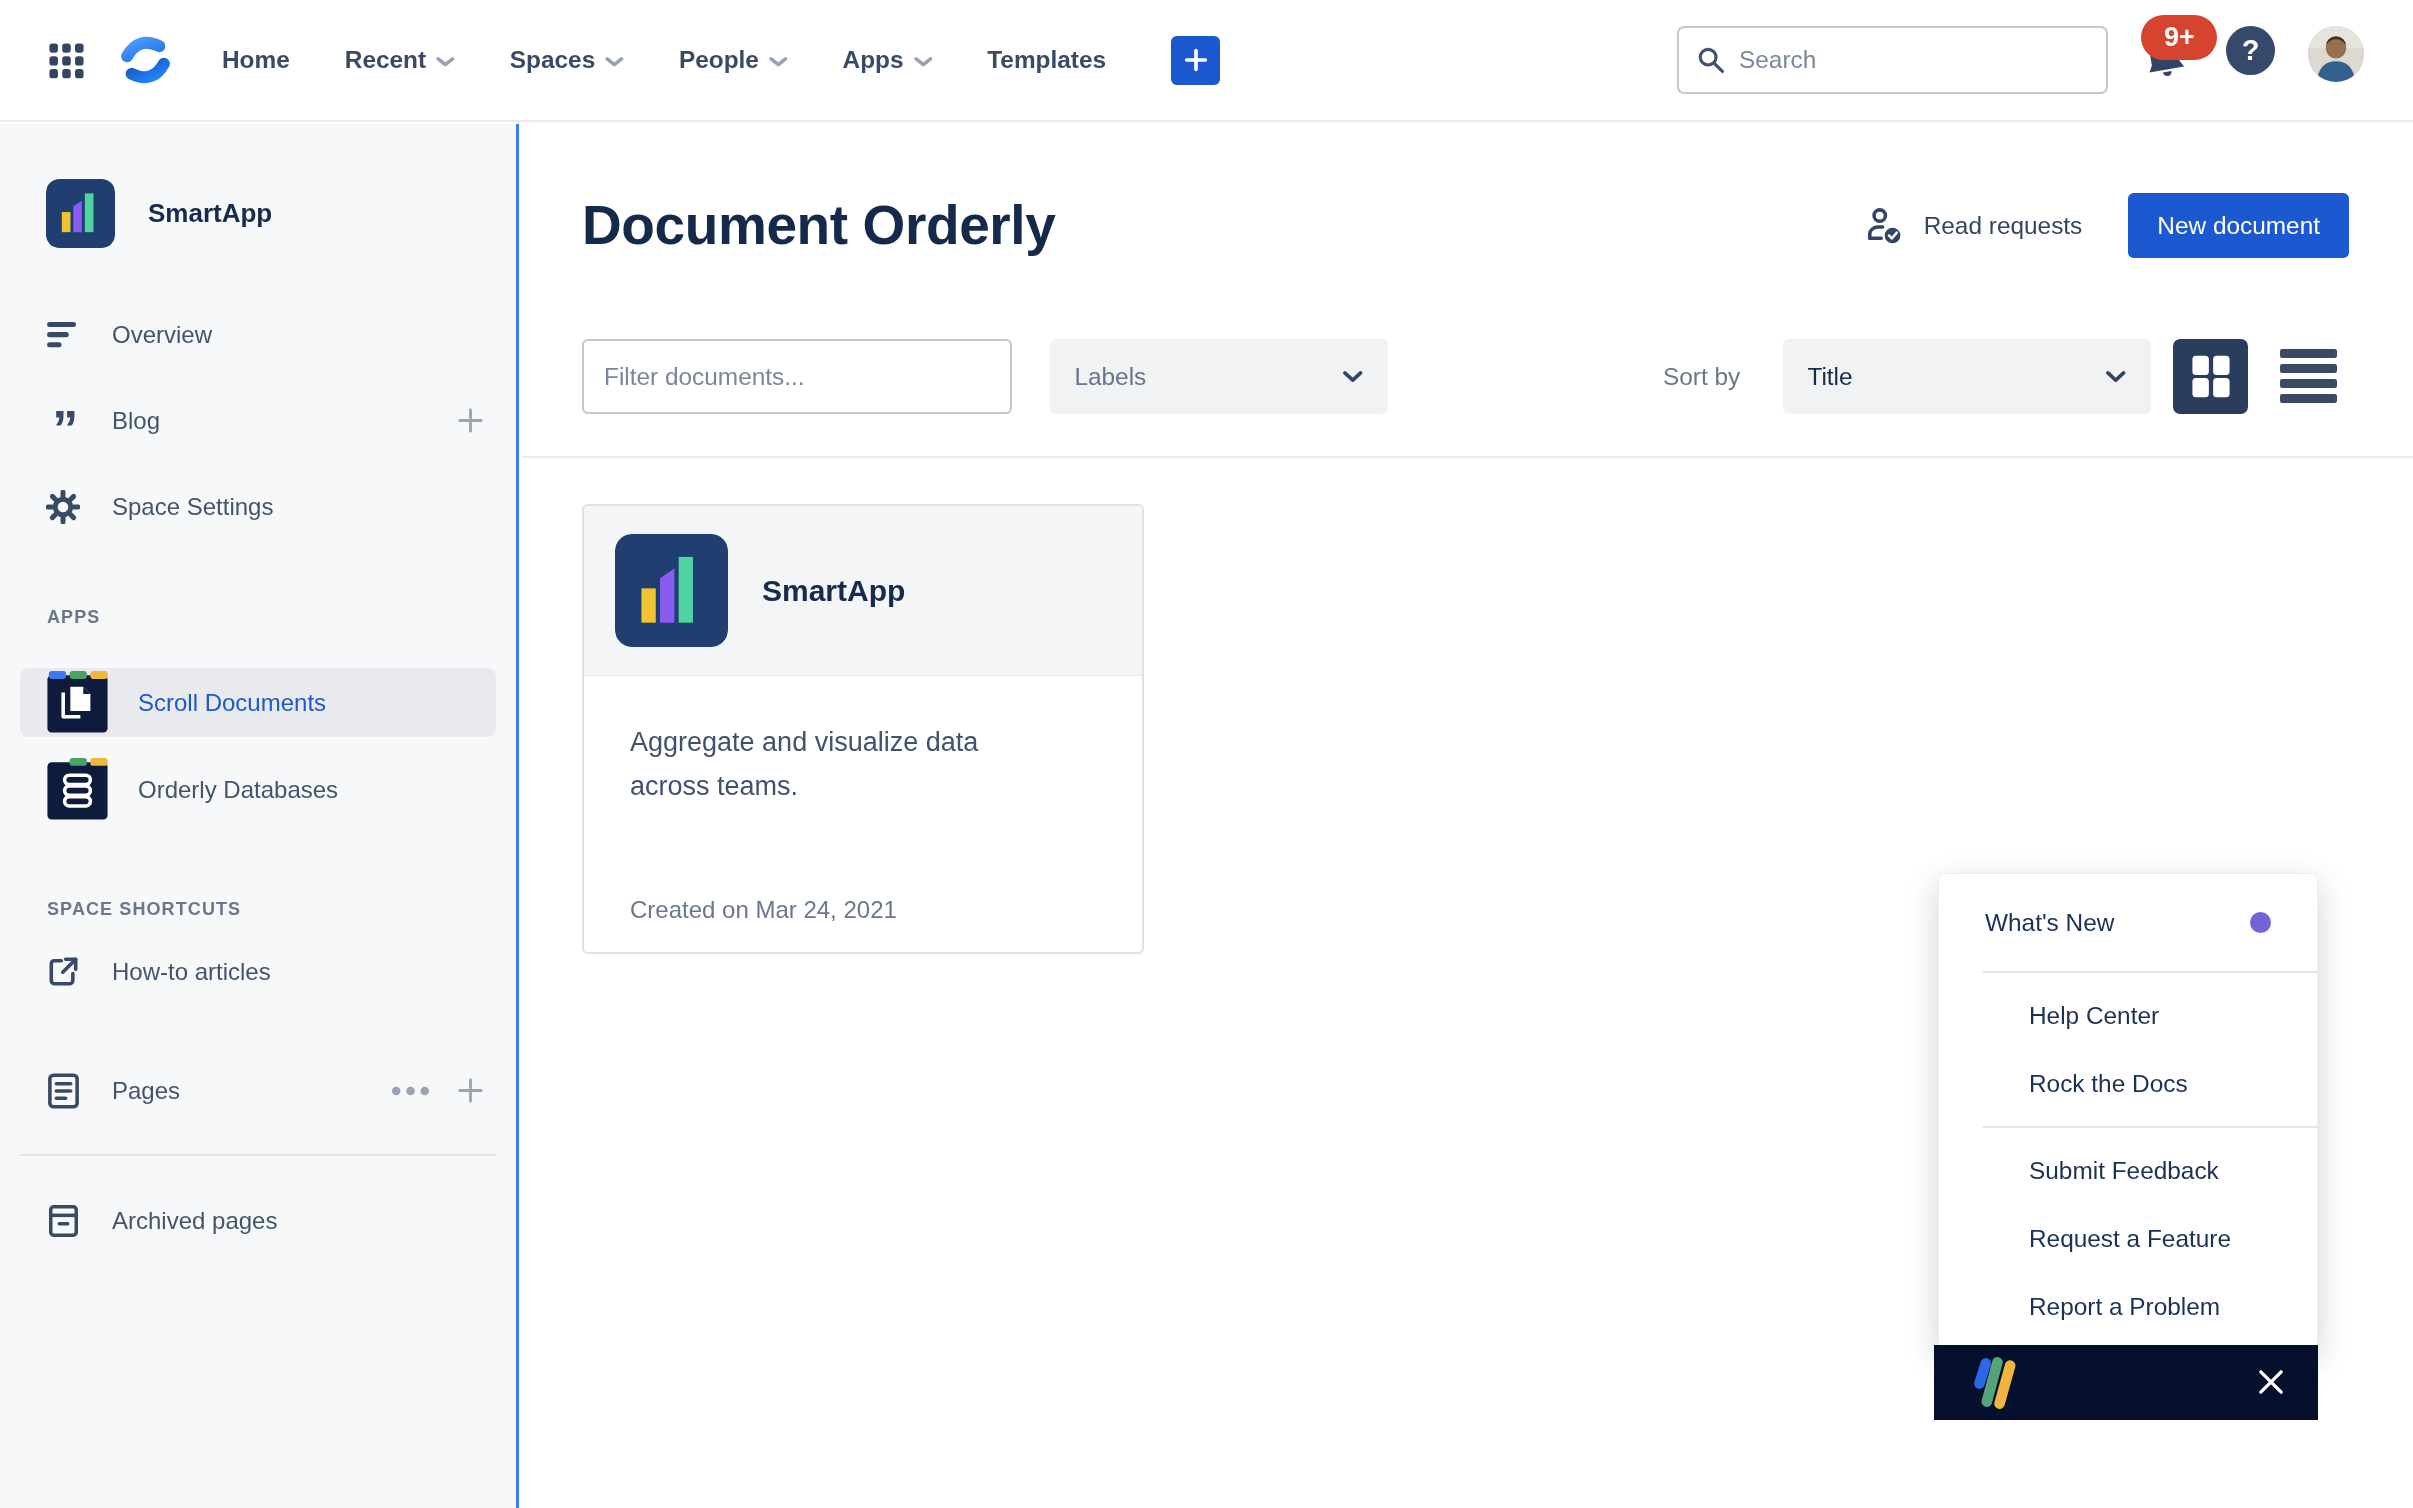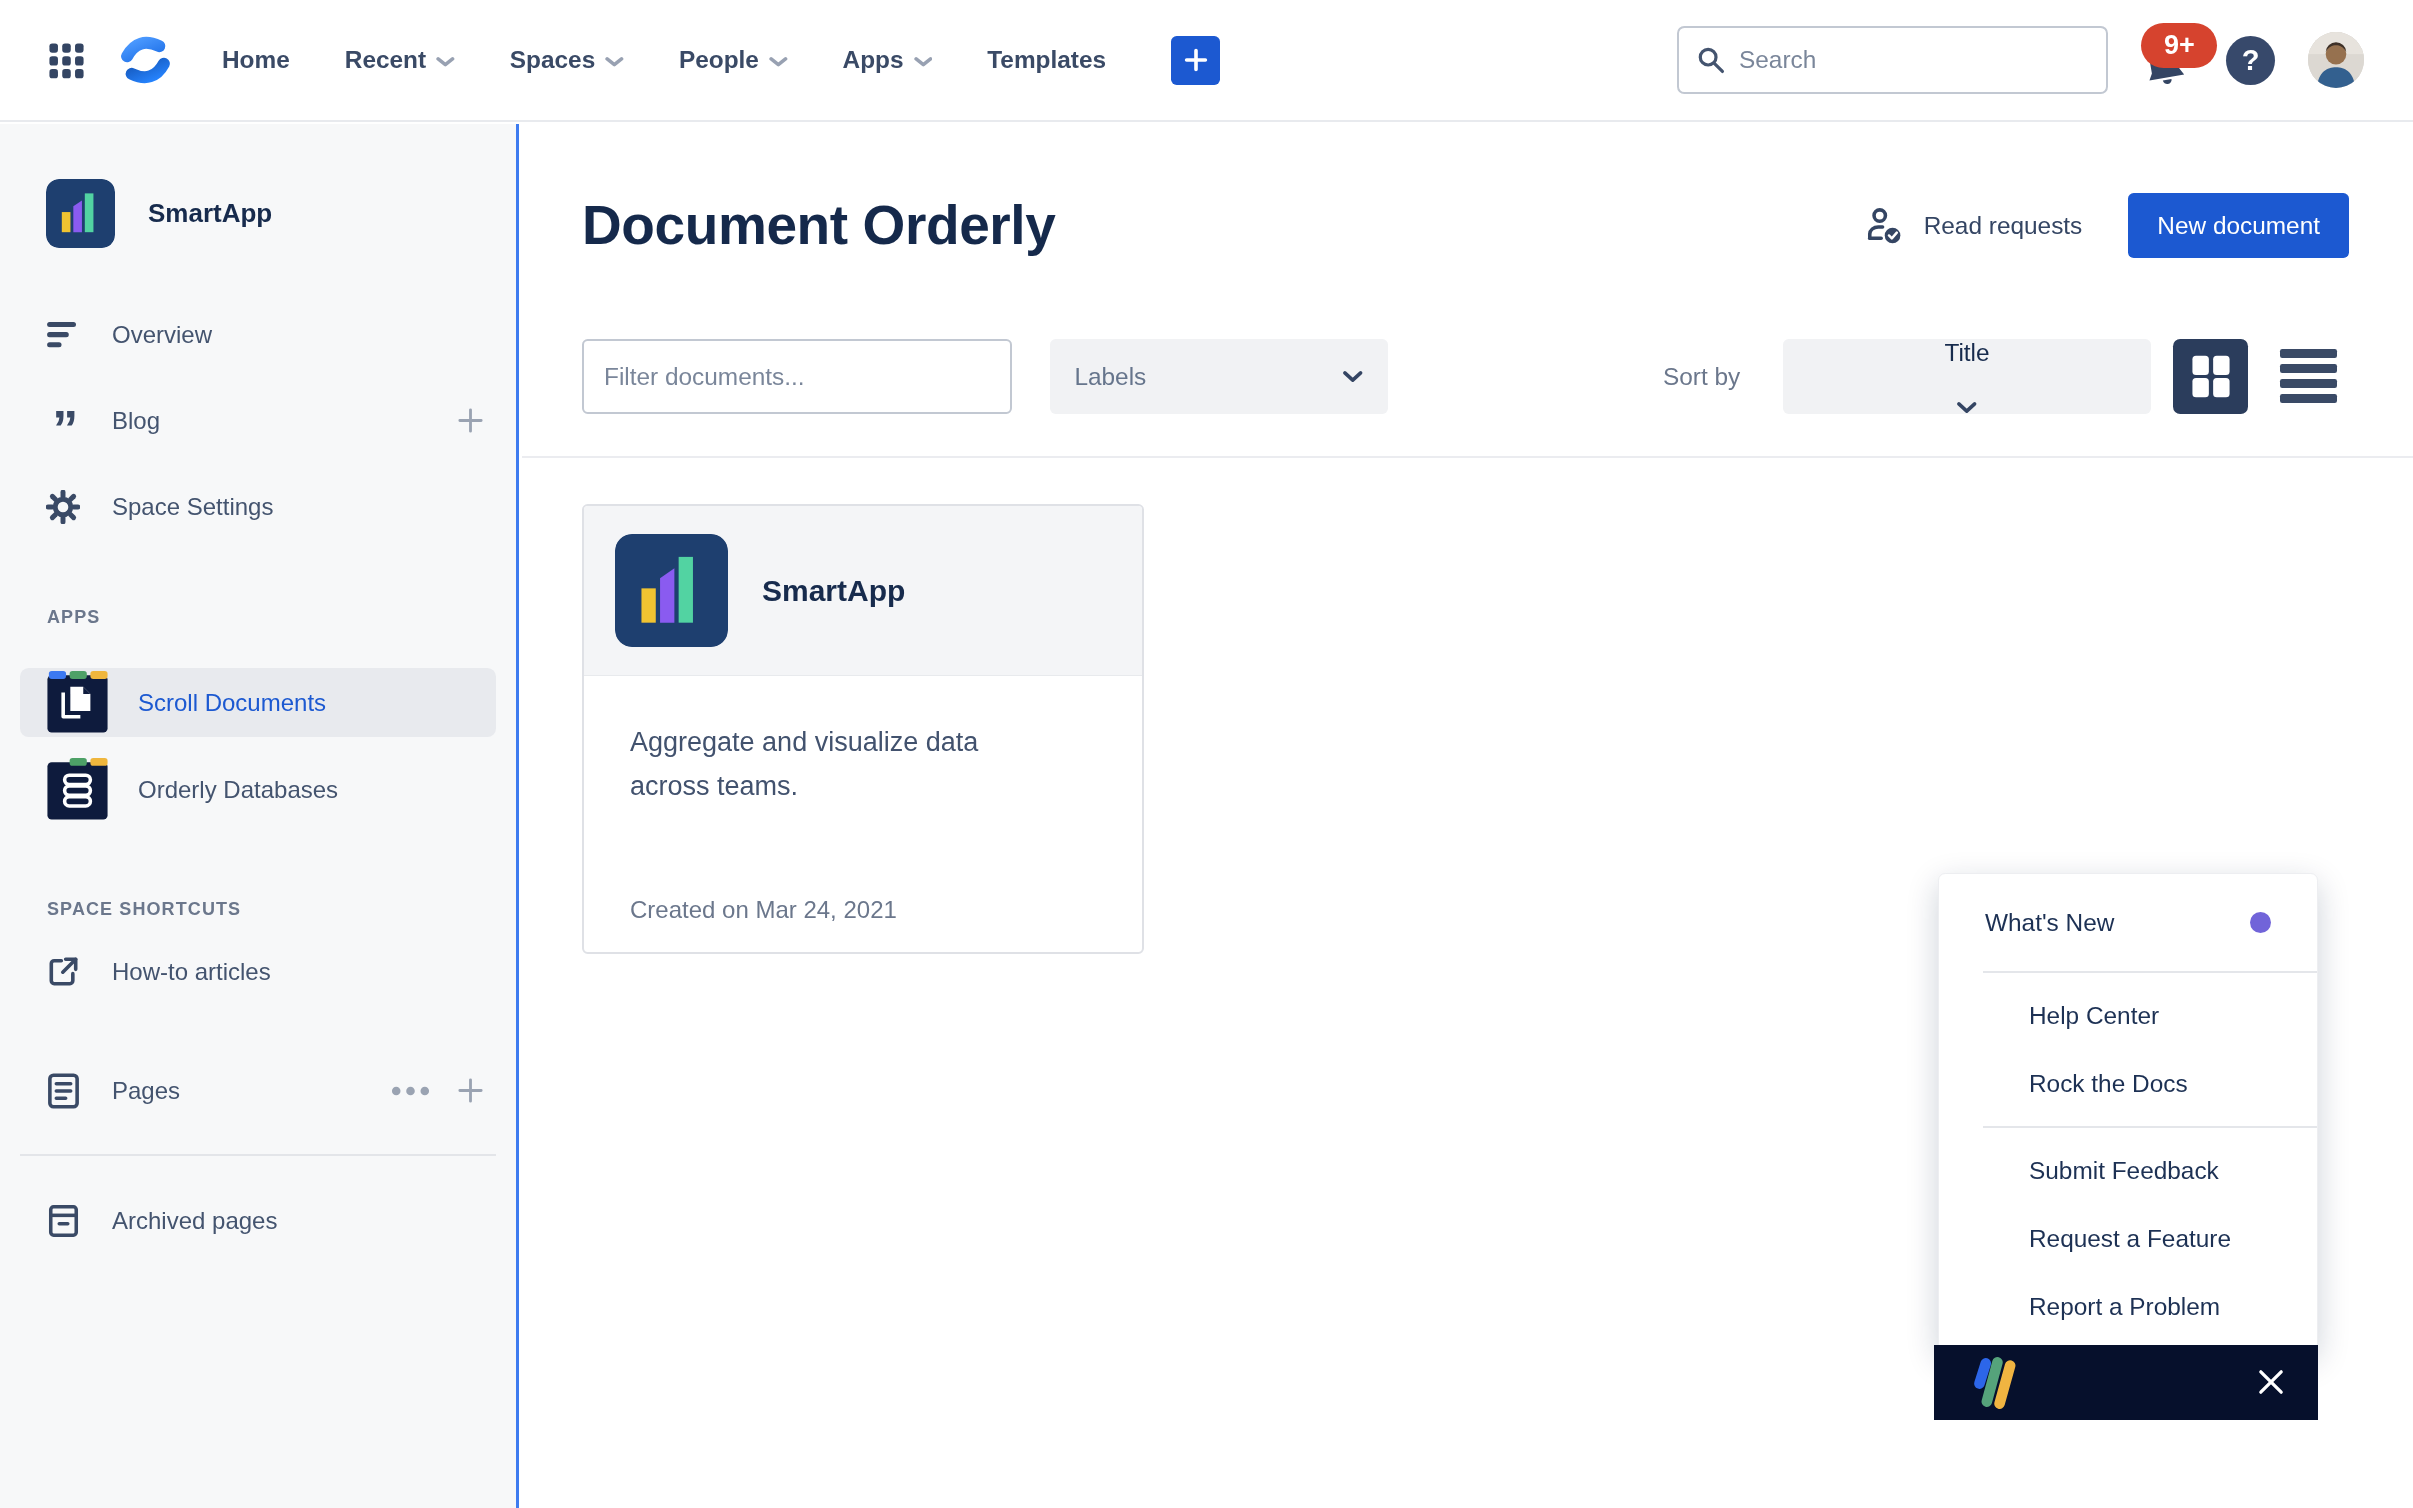--- a/index.html
+++ b/index.html
@@ -21,21 +21,21 @@
   .top-nav { display:flex; align-items:center; margin-left:47px; }
   .top-nav-item {
     display:flex; align-items:center; gap:10px; margin-right:55px;
     font-size:24.4px; font-weight:600; color:#3A4A66; cursor:pointer; white-space:nowrap;text-align:center;
   }
   .nav-chevron { width:18.7px; height:11.5px; margin-top:4.3px; }
   .create-btn {
     width:49px; height:49px; border-radius:5.7px; background:#1C59D1; border:none;
     display:flex; align-items:center; justify-content:center; margin-left:10px; cursor:pointer;
   }
-  .tb-right { margin-left:auto; display:flex; align-items:center; gap:33px; }
+  .tb-right { margin-left:auto; display:flex; gap:33px; }
   .search-wrap { position:relative; width:431px; height:68px; }
   .search-wrap input {
     width:100%; height:100%; border:2.2px solid #C2C8D2; border-radius:7.2px;
     padding:0 17px 0 60px; font-size:24.4px; color:#172B4D; outline:none; background:#fff;
     font-family:"Liberation Sans", sans-serif;
   }
   .search-wrap input::placeholder { color:#7A869A; }
   .search-icon { position:absolute; left:18.7px; top:18.7px; width:30px; height:30px; }
   .bell-wrap { position:relative; width:52px; height:52px; cursor:pointer; }
   .bell-svg { width:47px; height:47px; transform:rotate(-10deg); margin-top:7.2px; }
@@ -90,21 +90,21 @@
     position:absolute; left:60px; width:430px; height:75px; border:2.2px solid #C2C8D2; border-radius:5.7px;
     padding:0 20px; font-size:24.4px; color:#172B4D; outline:none; background:#fff;
     font-family:"Liberation Sans", sans-serif;
   }
   .filter-input::placeholder { color:#7A869A; }
   .select-chip {
     position:absolute; height:75px; background:#F1F2F4; border-radius:5.7px;
     display:flex; align-items:center; justify-content:space-between; padding:0 24.4px; cursor:pointer;
   }
   .chip-labels { left:528px; width:338px; }
-  .chip-sort { left:1261px; width:368px;flex-direction:column; }
+  .chip-sort { left:1261px; width:368px; }
   .chip-text-gray { font-size:24.4px; color:#66758C; }
   .chip-text-dark { font-size:24.4px; color:#172B4D; font-weight:500; }
   .sort-by { position:absolute; left:1141px; top:0; height:75px; display:flex; align-items:center; font-size:24.4px; color:#6B778C; }
   .grid-toggle {
     position:absolute; left:1651px; top:0; width:75px; height:75px; border-radius:7.2px;
     background:#2B3D5C; border:none; display:flex; align-items:center; justify-content:center; cursor:pointer;
   }
   .list-toggle {
     position:absolute; left:1758px; top:8.6px; width:57px; height:57px; background:none; border:none;
     display:flex; flex-direction:column; justify-content:center; gap:6.5px; cursor:pointer;

